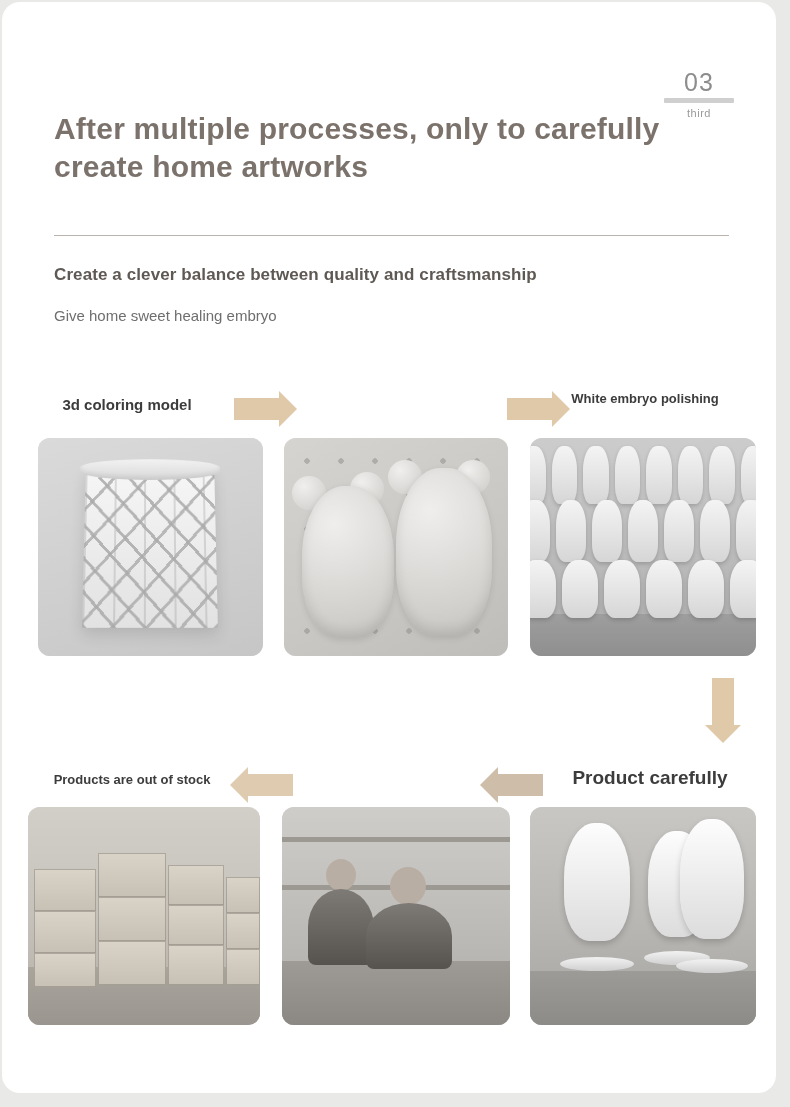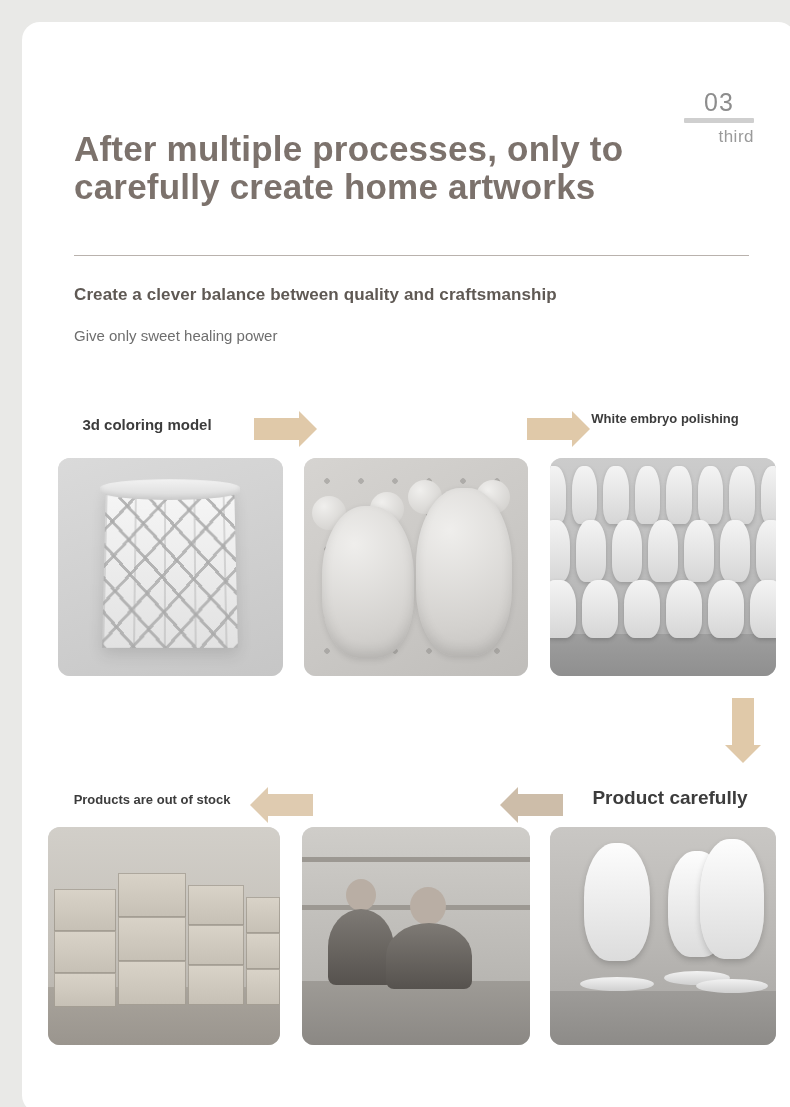--- a/index.html
+++ b/index.html
@@ -7,21 +7,21 @@
     width: 790px;
     height: 1107px;
     background: #e8e8e6;
     font-family: "Liberation Sans", sans-serif;
   }
   .page {
     position: relative;
     width: 790px;
     height: 1107px;
     background: #e9e9e7;
-    padding: 22px;
+    padding: 2px;
   }
   .card {
     position: relative;
     width: 774px;
     height: 1091px;
     background: #ffffff;
     border-radius: 18px;
     overflow: hidden;
   }
 
@@ -40,33 +40,32 @@
     letter-spacing: 1px;
     line-height: 28px;
   }
   .section-num .rule {
     height: 5px;
     background: #cfcfcf;
     margin: 2px 0 4px 0;
     border-radius: 1px;
   }
   .section-num .sub {
-    font-size: 17px;
+    font-size: 11px;
     color: #9a9a9a;
     letter-spacing: .5px;
-    text-align: right;
   }
 
   
   .headline {
     position: absolute;
     left: 52px;
     top: 108px;
     width: 640px;
-    font-size: 35px;
+    font-size: 30px;
     line-height: 38px;
     font-weight: bold;
     color: #7c726c;
     letter-spacing: .2px;
   }
   .divider {
     position: absolute;
     left: 52px;
     top: 233px;
     width: 675px;
@@ -256,21 +255,21 @@
 
     <div class="section-num">
       <div class="num">03</div>
       <div class="rule"></div>
       <div class="sub">third</div>
     </div>
 
     <h1 class="headline">After multiple processes, only to carefully create home artworks</h1>
     <div class="divider"></div>
     <h2 class="subhead">Create a clever balance between quality and craftsmanship</h2>
-    <p class="subtext">Give only sweet healing power</p>
+    <p class="subtext">Give home sweet healing embryo</p>
 
     <div class="lbl lbl-3d">3d coloring model</div>
     <div class="lbl lbl-white">White embryo polishing</div>
 
     <div class="arrow-r arrow1"></div>
     <div class="arrow-r arrow2"></div>
 
     <div class="tile t1">
       <div class="ph p1">
           <div class="vase"></div>

